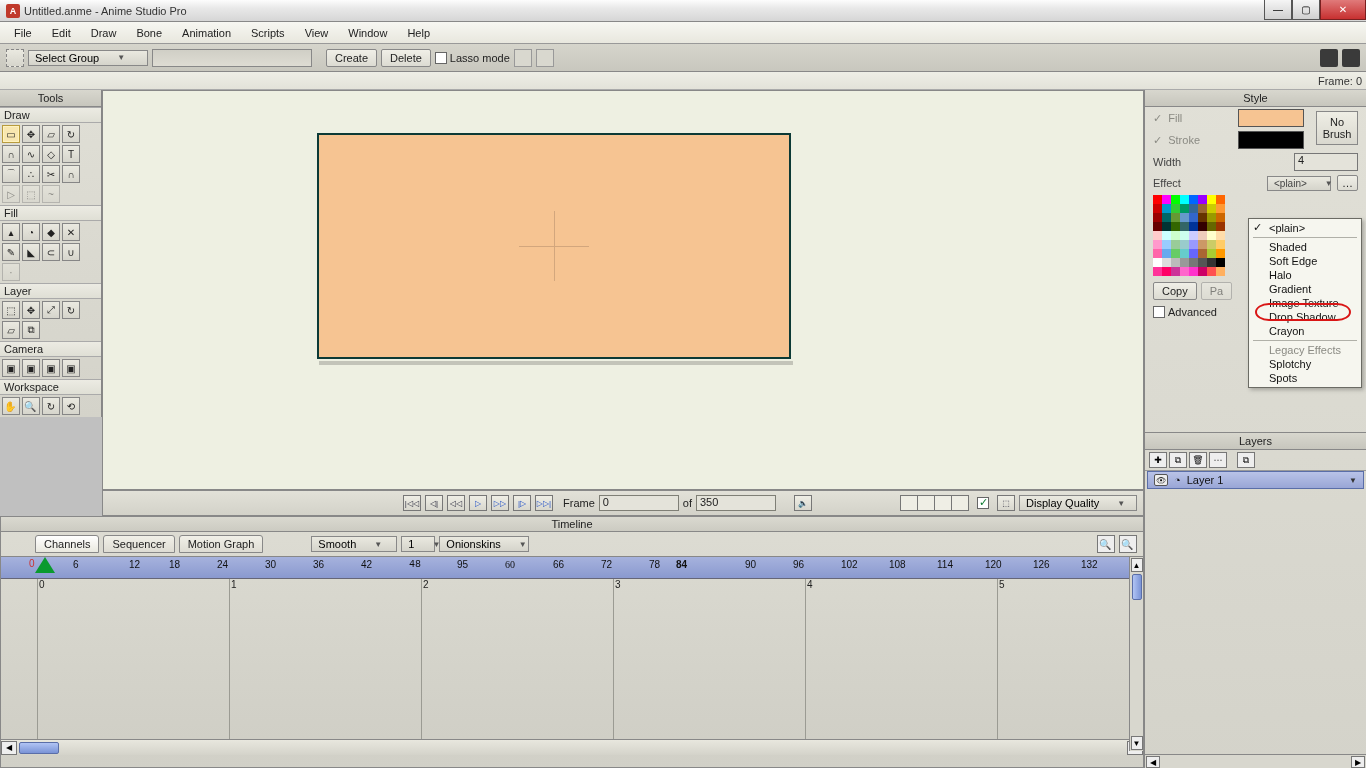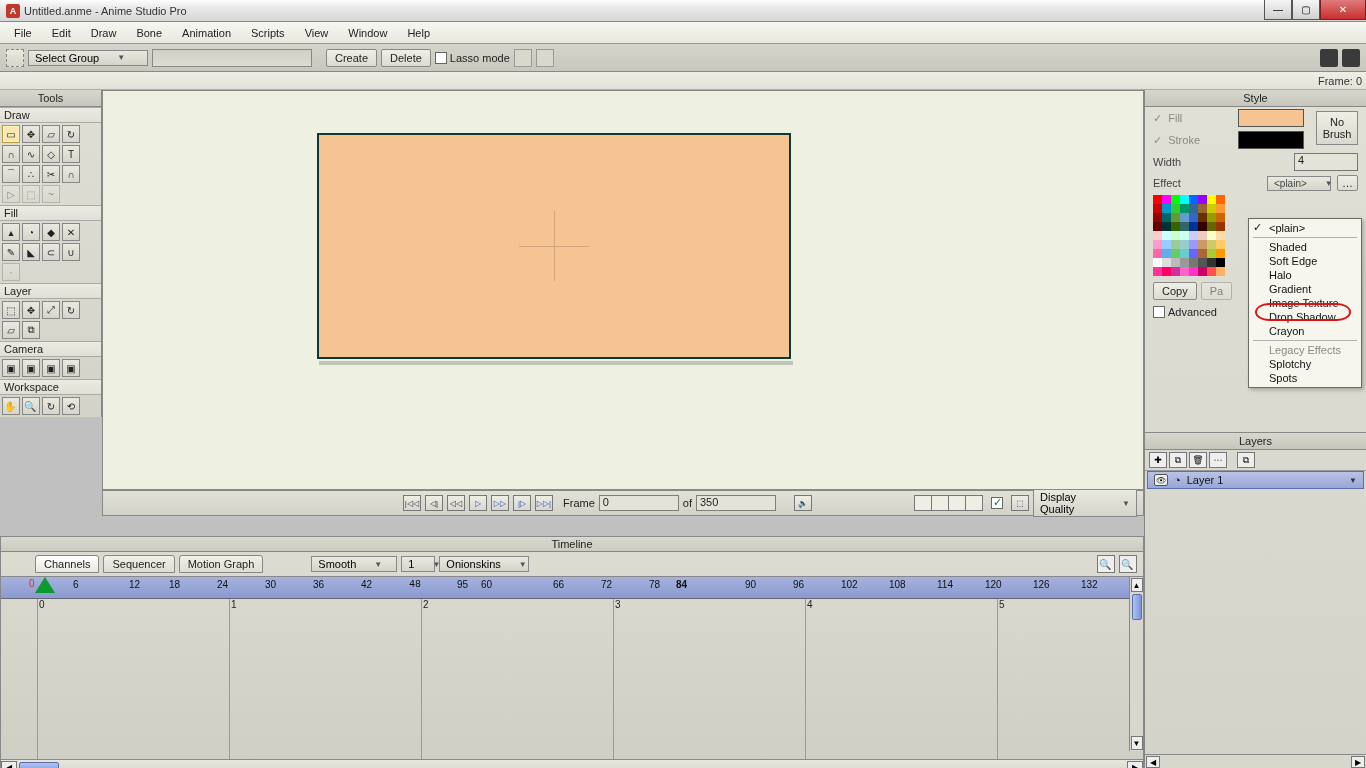--- a/index.html
+++ b/index.html
@@ -55,21 +55,21 @@
 
 
 .transport { position:absolute; left:102px; right:222px; top:400px; height:26px; background:linear-gradient(to bottom,#e2e1d8,#d3d2c9); border:1px solid #888; display:flex; align-items:center; padding:0 6px; gap:4px; }
 .tbtn { width:18px; height:16px; border:1px solid #777; background:linear-gradient(to bottom,#efeee5,#d8d7ce); display:flex; align-items:center; justify-content:center; font-size:8px; color:#334; }
 .tbtn.blue { color:#2754c7; }
 .tinput { width:80px; height:16px; background:#e4e3da; border:1px solid #7f7f76; padding:0 3px; color:#222; }
 .viewgrid { display:flex; }
 .viewgrid .vg { width:18px; height:16px; border:1px solid #777; background:#efeee5; margin-left:-1px; }
 
 
-.timeline-wrap { position:absolute; left:0; right:222px; top:426px; bottom:0; background:linear-gradient(to bottom,#dddcd3,#d1d0c7); border:1px solid #888;margin-top:20px; }
+.timeline-wrap { position:absolute; left:0; right:222px; top:426px; bottom:0; background:linear-gradient(to bottom,#dddcd3,#d1d0c7); border:1px solid #888; }
 .timeline-title { text-align:center; background:linear-gradient(to bottom,#dad9d0,#cccbC2); padding:1px 0; border-bottom:1px solid #888; color:#222; }
 .timeline-tabs { display:flex; align-items:center; gap:4px; padding:3px 6px; border-bottom:1px solid #888; }
 .tab { background:linear-gradient(to bottom,#f1f0e8,#dedcD3); border:1px solid #888; border-radius:3px 3px 0 0; padding:2px 8px; color:#222; }
 .tab.act { background:linear-gradient(to bottom,#fff,#e9e8df); }
 .zm { width:18px;height:18px;border:1px solid #777;background:#eee;display:flex;align-items:center;justify-content:center;font-size:10px; }
 .ruler { position:relative; height:22px; background:linear-gradient(to bottom,#a6b2dd,#8a99cf); border-bottom:1px solid #667; overflow:hidden; color:#111; }
 .ruler .tick { position:absolute; top:2px; font-size:10px; color:#111; }
 .ruler .playhead { position:absolute; left:34px; top:0; width:0; height:0; border-left:10px solid transparent; border-right:10px solid transparent; border-top:0; border-bottom:16px solid #0a9a2e; }
 .ruler .zero { position:absolute; left:28px; top:1px; color:#c33; font-size:10px; }
 .track-area { position:relative; height:160px; background:linear-gradient(to bottom,#d9d8cf,#d0cfc6); }
@@ -253,21 +253,21 @@
         <div class="vg"></div>
         <div class="vg"></div>
         <div class="vg"></div>
     </div>
     <div class="checkbox" style="margin:0 4px">
         <div class="box" style="background:#fff;position:relative">
           <span style="position:absolute;left:1px;top:-2px;color:#0a7a2e">✓</span>
         </div>
       </div>
     <div class="tbtn">⬚</div>
-    <div class="dropdown" style="width:104px">
+    <div class="dropdown" style="width:118px">
         <span>Display Quality</span>
       </div>
   </div>
 
   <div class="timeline-wrap">
     <div class="timeline-title">Timeline</div>
     <div class="timeline-tabs">
       <div style="width:24px"></div>
       <div class="tab act">Channels</div>
       <div class="tab">Sequencer</div>
@@ -292,21 +292,21 @@
       <div id="ruler-ticks">
           <span class="tick" style="left: 72px;">6</span>
           <span class="tick" style="left: 128px;">12</span>
           <span class="tick" style="left: 168px;">18</span>
           <span class="tick" style="left: 216px;">24</span>
           <span class="tick" style="left: 264px;">30</span>
           <span class="tick" style="left: 312px;">36</span>
           <span class="tick" style="left: 360px;">42</span>
           <span class="tick" style="left: 408px; font-family: Liberation Mono, monospace;">48</span>
           <span class="tick" style="left: 456px;">95</span>
-          <span class="tick" style="left: 480px;">60</span>
+          <span class="tick" style="left: 504px; font-family: Liberation Serif, serif;">60</span>
           <span class="tick" style="left: 552px;">66</span>
           <span class="tick" style="left: 600px;">72</span>
           <span class="tick" style="left: 648px;">78</span>
           <span class="tick" style="left: 675px; font-weight: bold;">84</span>
           <span class="tick" style="left: 744px;">90</span>
           <span class="tick" style="left: 792px;">96</span>
           <span class="tick" style="left: 840px;">102</span>
           <span class="tick" style="left: 888px;">108</span>
           <span class="tick" style="left: 936px;">114</span>
           <span class="tick" style="left: 984px;">120</span>

